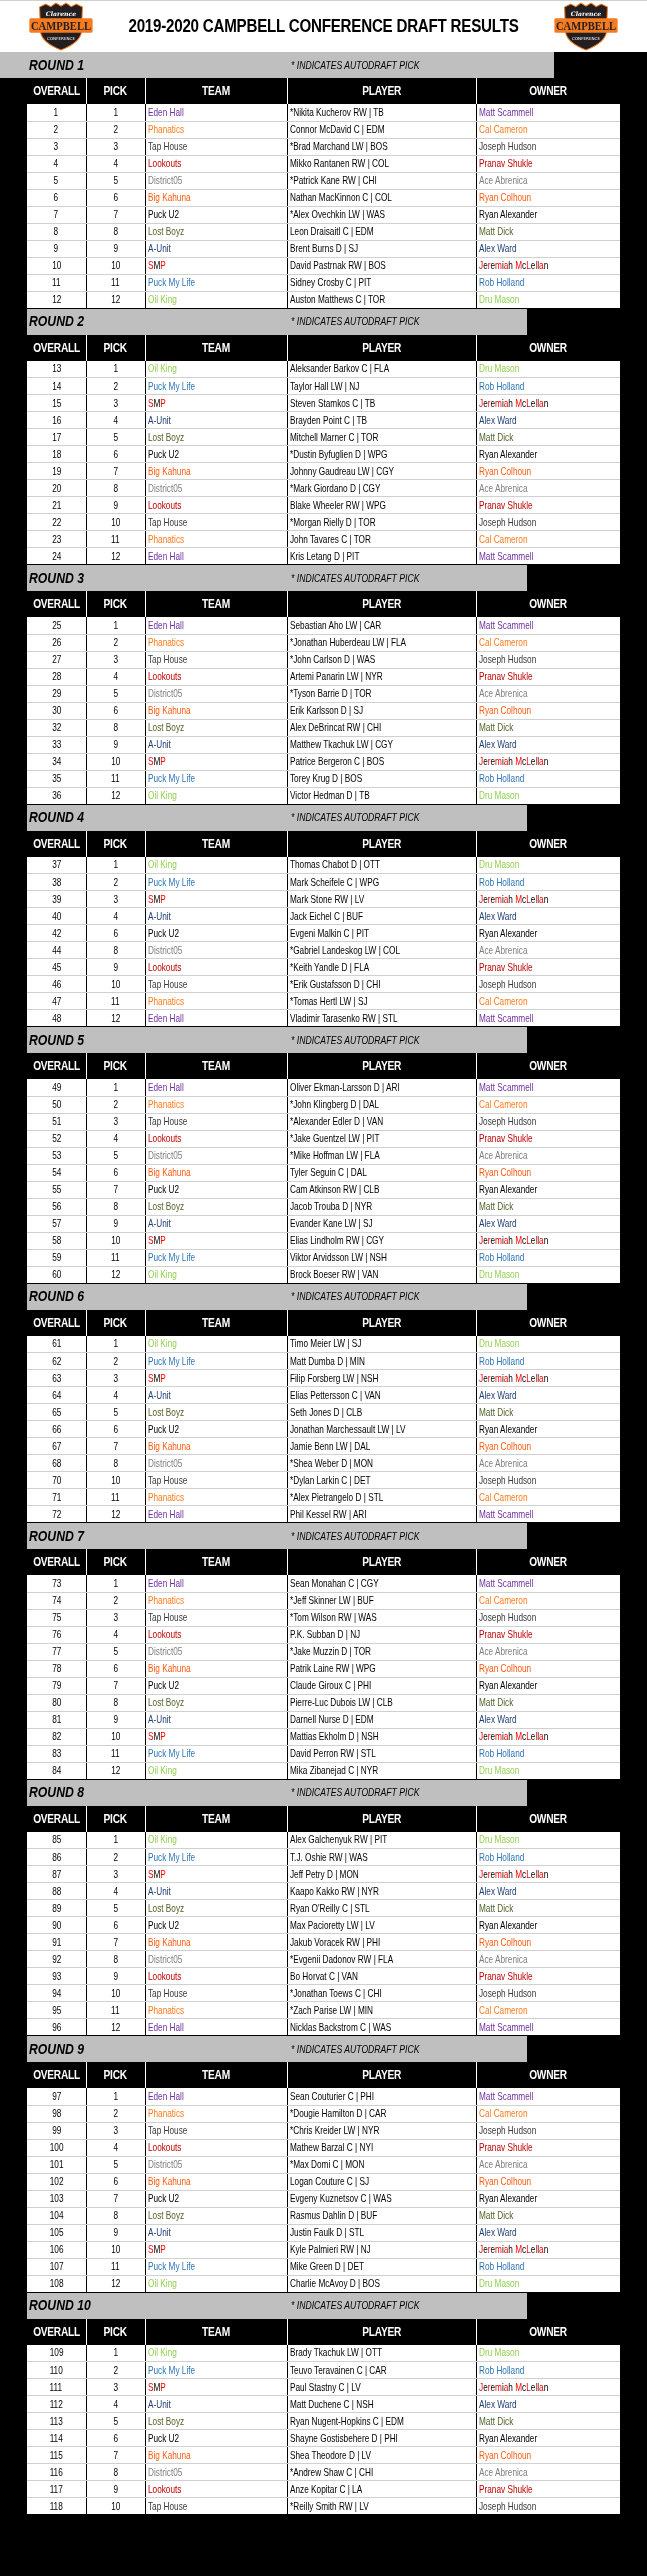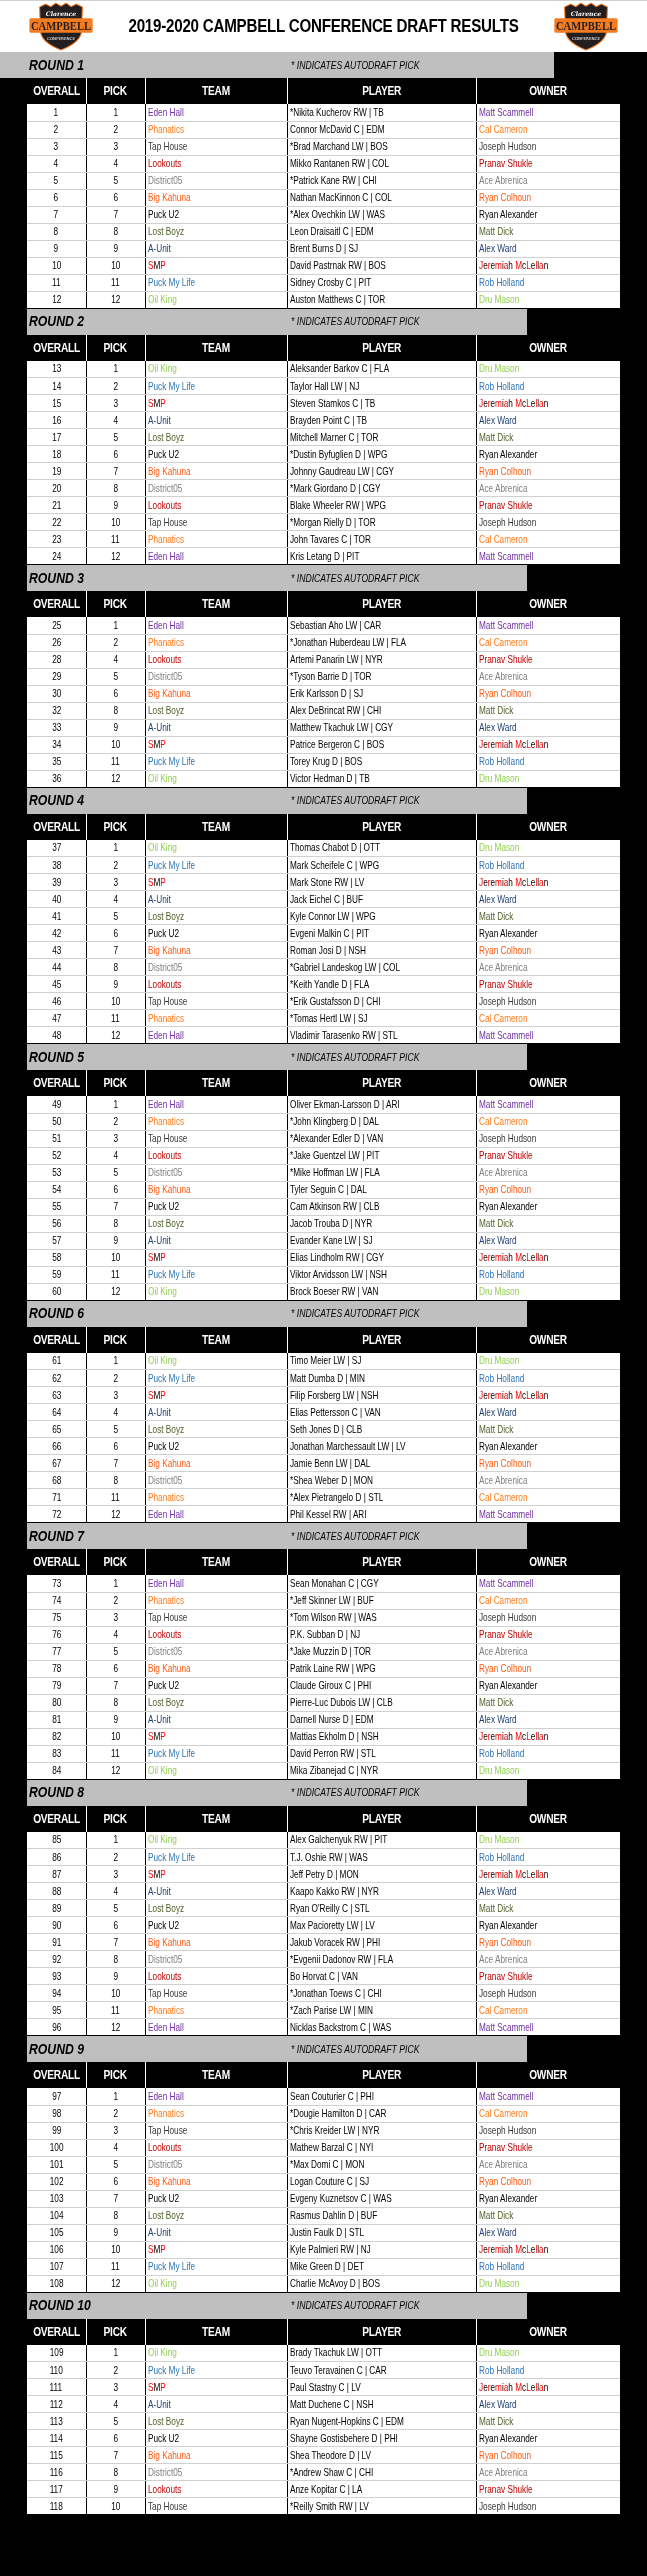--- a/index.html
+++ b/index.html
@@ -336,20 +336,27 @@
               <td class="owner"><span class="cond" style="color: rgb(112, 48, 160);">Matt Scammell</span></td>
             </tr>
             <tr>
               <td class="num"><span class="cond">26</span></td>
               <td class="num"><span class="cond">2</span></td>
               <td class="team"><span class="cond" style="color: rgb(255, 123, 28);">Phanatics</span></td>
               <td class="player"><span class="cond">*Jonathan Huberdeau LW | FLA</span></td>
               <td class="owner"><span class="cond" style="color: rgb(255, 123, 28);">Cal Cameron</span></td>
             </tr>
             <tr>
+              <td class="num"><span class="cond">27</span></td>
+              <td class="num"><span class="cond">3</span></td>
+              <td class="team"><span class="cond" style="color: rgb(58, 58, 58);">Tap House</span></td>
+              <td class="player"><span class="cond">*John Carlson D | WAS</span></td>
+              <td class="owner"><span class="cond" style="color: rgb(58, 58, 58);">Joseph Hudson</span></td>
+            </tr>
+            <tr>
               <td class="num"><span class="cond">28</span></td>
               <td class="num"><span class="cond">4</span></td>
               <td class="team"><span class="cond" style="color: rgb(192, 0, 0);">Lookouts</span></td>
               <td class="player"><span class="cond">Artemi Panarin LW | NYR</span></td>
               <td class="owner"><span class="cond" style="color: rgb(192, 0, 0);">Pranav Shukle</span></td>
             </tr>
             <tr>
               <td class="num"><span class="cond">29</span></td>
               <td class="num"><span class="cond">5</span></td>
               <td class="team"><span class="cond" style="color: rgb(128, 128, 128);">District05</span></td>
@@ -447,39 +454,25 @@
               <td class="owner"><span class="cond"><span style="color: rgb(255, 0, 0);">J</span><span style="color: rgb(0, 0, 0);">e</span><span style="color: rgb(255, 0, 0);">r</span><span style="color: rgb(0, 0, 0);">e</span><span style="color: rgb(255, 0, 0);">m</span><span style="color: rgb(0, 0, 0);">i</span><span style="color: rgb(255, 0, 0);">a</span><span style="color: rgb(0, 0, 0);">h</span><span> </span><span style="color: rgb(255, 0, 0);">M</span><span style="color: rgb(0, 0, 0);">c</span><span style="color: rgb(255, 0, 0);">L</span><span style="color: rgb(0, 0, 0);">e</span><span style="color: rgb(255, 0, 0);">l</span><span style="color: rgb(0, 0, 0);">l</span><span style="color: rgb(255, 0, 0);">a</span><span style="color: rgb(0, 0, 0);">n</span></span></td>
             </tr>
             <tr>
               <td class="num"><span class="cond">40</span></td>
               <td class="num"><span class="cond">4</span></td>
               <td class="team"><span class="cond" style="color: rgb(31, 63, 116);">A-Unit</span></td>
               <td class="player"><span class="cond">Jack Eichel C | BUF</span></td>
               <td class="owner"><span class="cond" style="color: rgb(31, 63, 116);">Alex Ward</span></td>
             </tr>
             <tr>
-              <td class="num"><span class="cond">41</span></td>
-              <td class="num"><span class="cond">5</span></td>
-              <td class="team"><span class="cond" style="color: rgb(79, 98, 40);">Lost Boyz</span></td>
-              <td class="player"><span class="cond">Kyle Connor LW | WPG</span></td>
-              <td class="owner"><span class="cond" style="color: rgb(79, 98, 40);">Matt Dick</span></td>
-            </tr>
-            <tr>
               <td class="num"><span class="cond">42</span></td>
               <td class="num"><span class="cond">6</span></td>
               <td class="team"><span class="cond" style="color: rgb(0, 0, 0);">Puck U2</span></td>
               <td class="player"><span class="cond">Evgeni Malkin C | PIT</span></td>
               <td class="owner"><span class="cond" style="color: rgb(0, 0, 0);">Ryan Alexander</span></td>
-            </tr>
-            <tr>
-              <td class="num"><span class="cond">43</span></td>
-              <td class="num"><span class="cond">7</span></td>
-              <td class="team"><span class="cond" style="color: rgb(255, 90, 15);">Big Kahuna</span></td>
-              <td class="player"><span class="cond">Roman Josi D | NSH</span></td>
-              <td class="owner"><span class="cond" style="color: rgb(255, 90, 15);">Ryan Colhoun</span></td>
             </tr>
             <tr>
               <td class="num"><span class="cond">44</span></td>
               <td class="num"><span class="cond">8</span></td>
               <td class="team"><span class="cond" style="color: rgb(128, 128, 128);">District05</span></td>
               <td class="player"><span class="cond">*Gabriel Landeskog LW | COL</span></td>
               <td class="owner"><span class="cond" style="color: rgb(128, 128, 128);">Ace Abrenica</span></td>
             </tr>
             <tr>
               <td class="num"><span class="cond">45</span></td>
@@ -697,20 +690,27 @@
               <td class="owner"><span class="cond" style="color: rgb(255, 90, 15);">Ryan Colhoun</span></td>
             </tr>
             <tr>
               <td class="num"><span class="cond">68</span></td>
               <td class="num"><span class="cond">8</span></td>
               <td class="team"><span class="cond" style="color: rgb(128, 128, 128);">District05</span></td>
               <td class="player"><span class="cond">*Shea Weber D | MON</span></td>
               <td class="owner"><span class="cond" style="color: rgb(128, 128, 128);">Ace Abrenica</span></td>
             </tr>
             <tr>
+              <td class="num"><span class="cond">70</span></td>
+              <td class="num"><span class="cond">10</span></td>
+              <td class="team"><span class="cond" style="color: rgb(58, 58, 58);">Tap House</span></td>
+              <td class="player"><span class="cond">*Dylan Larkin C | DET</span></td>
+              <td class="owner"><span class="cond" style="color: rgb(58, 58, 58);">Joseph Hudson</span></td>
+            </tr>
+            <tr>
               <td class="num"><span class="cond">71</span></td>
               <td class="num"><span class="cond">11</span></td>
               <td class="team"><span class="cond" style="color: rgb(255, 123, 28);">Phanatics</span></td>
               <td class="player"><span class="cond">*Alex Pietrangelo D | STL</span></td>
               <td class="owner"><span class="cond" style="color: rgb(255, 123, 28);">Cal Cameron</span></td>
             </tr>
             <tr>
               <td class="num"><span class="cond">72</span></td>
               <td class="num"><span class="cond">12</span></td>
               <td class="team"><span class="cond" style="color: rgb(112, 48, 160);">Eden Hall</span></td>

